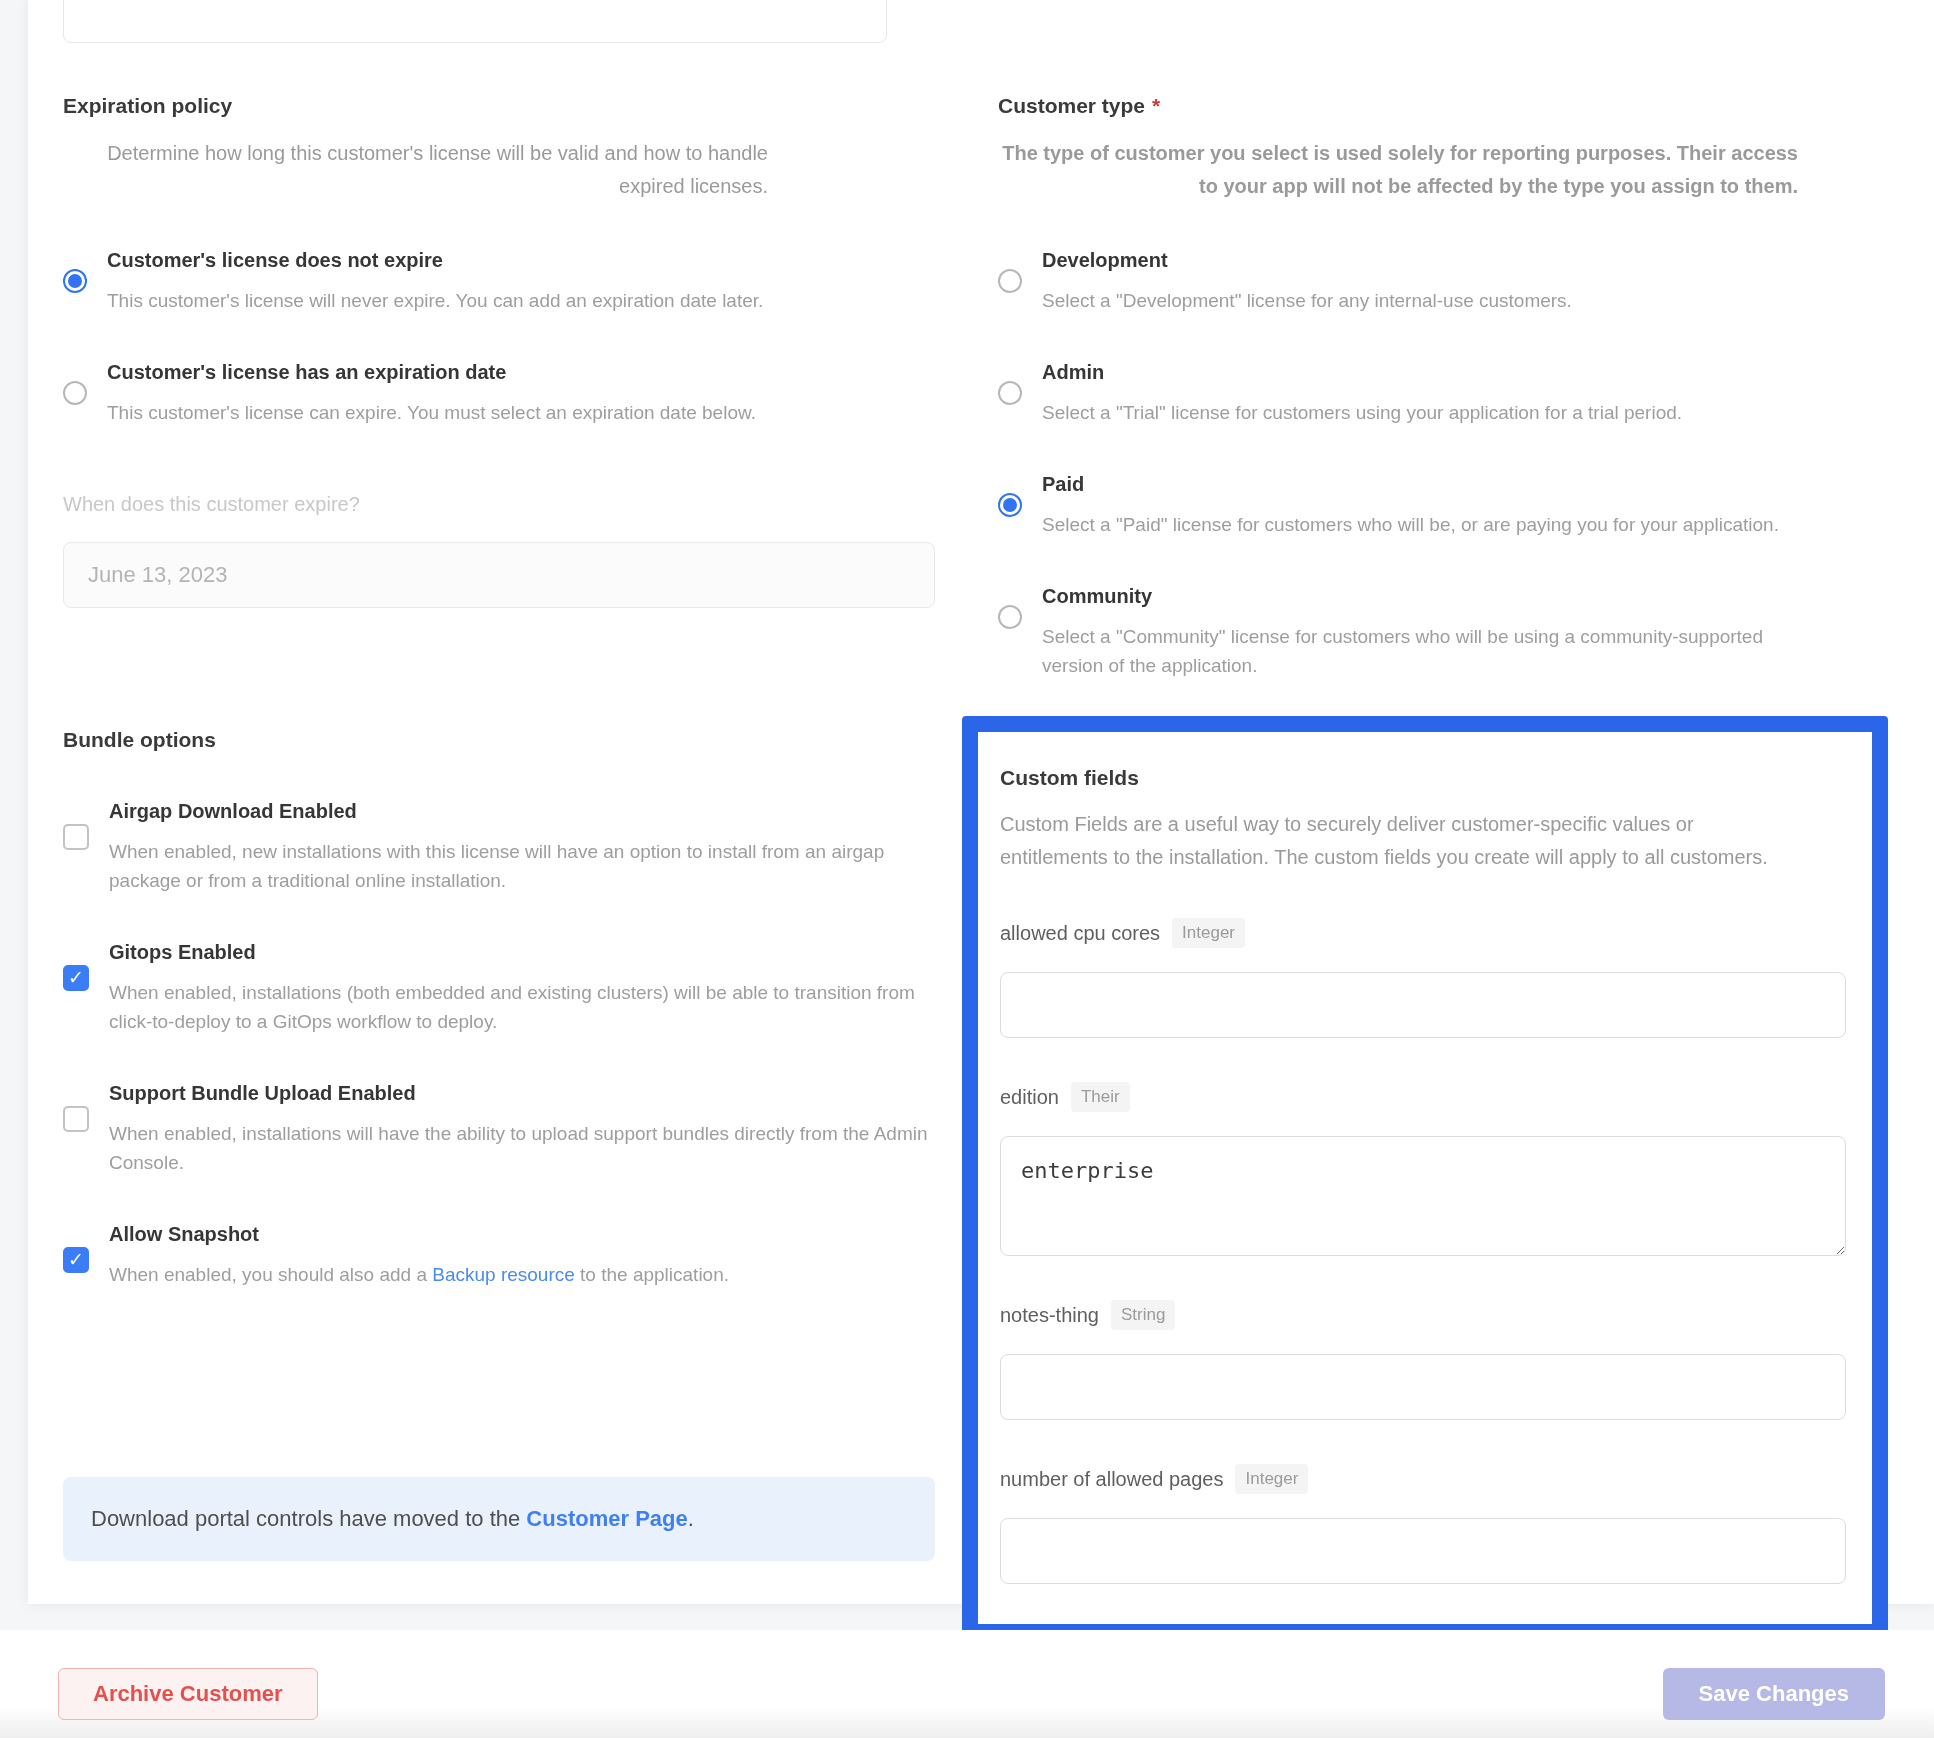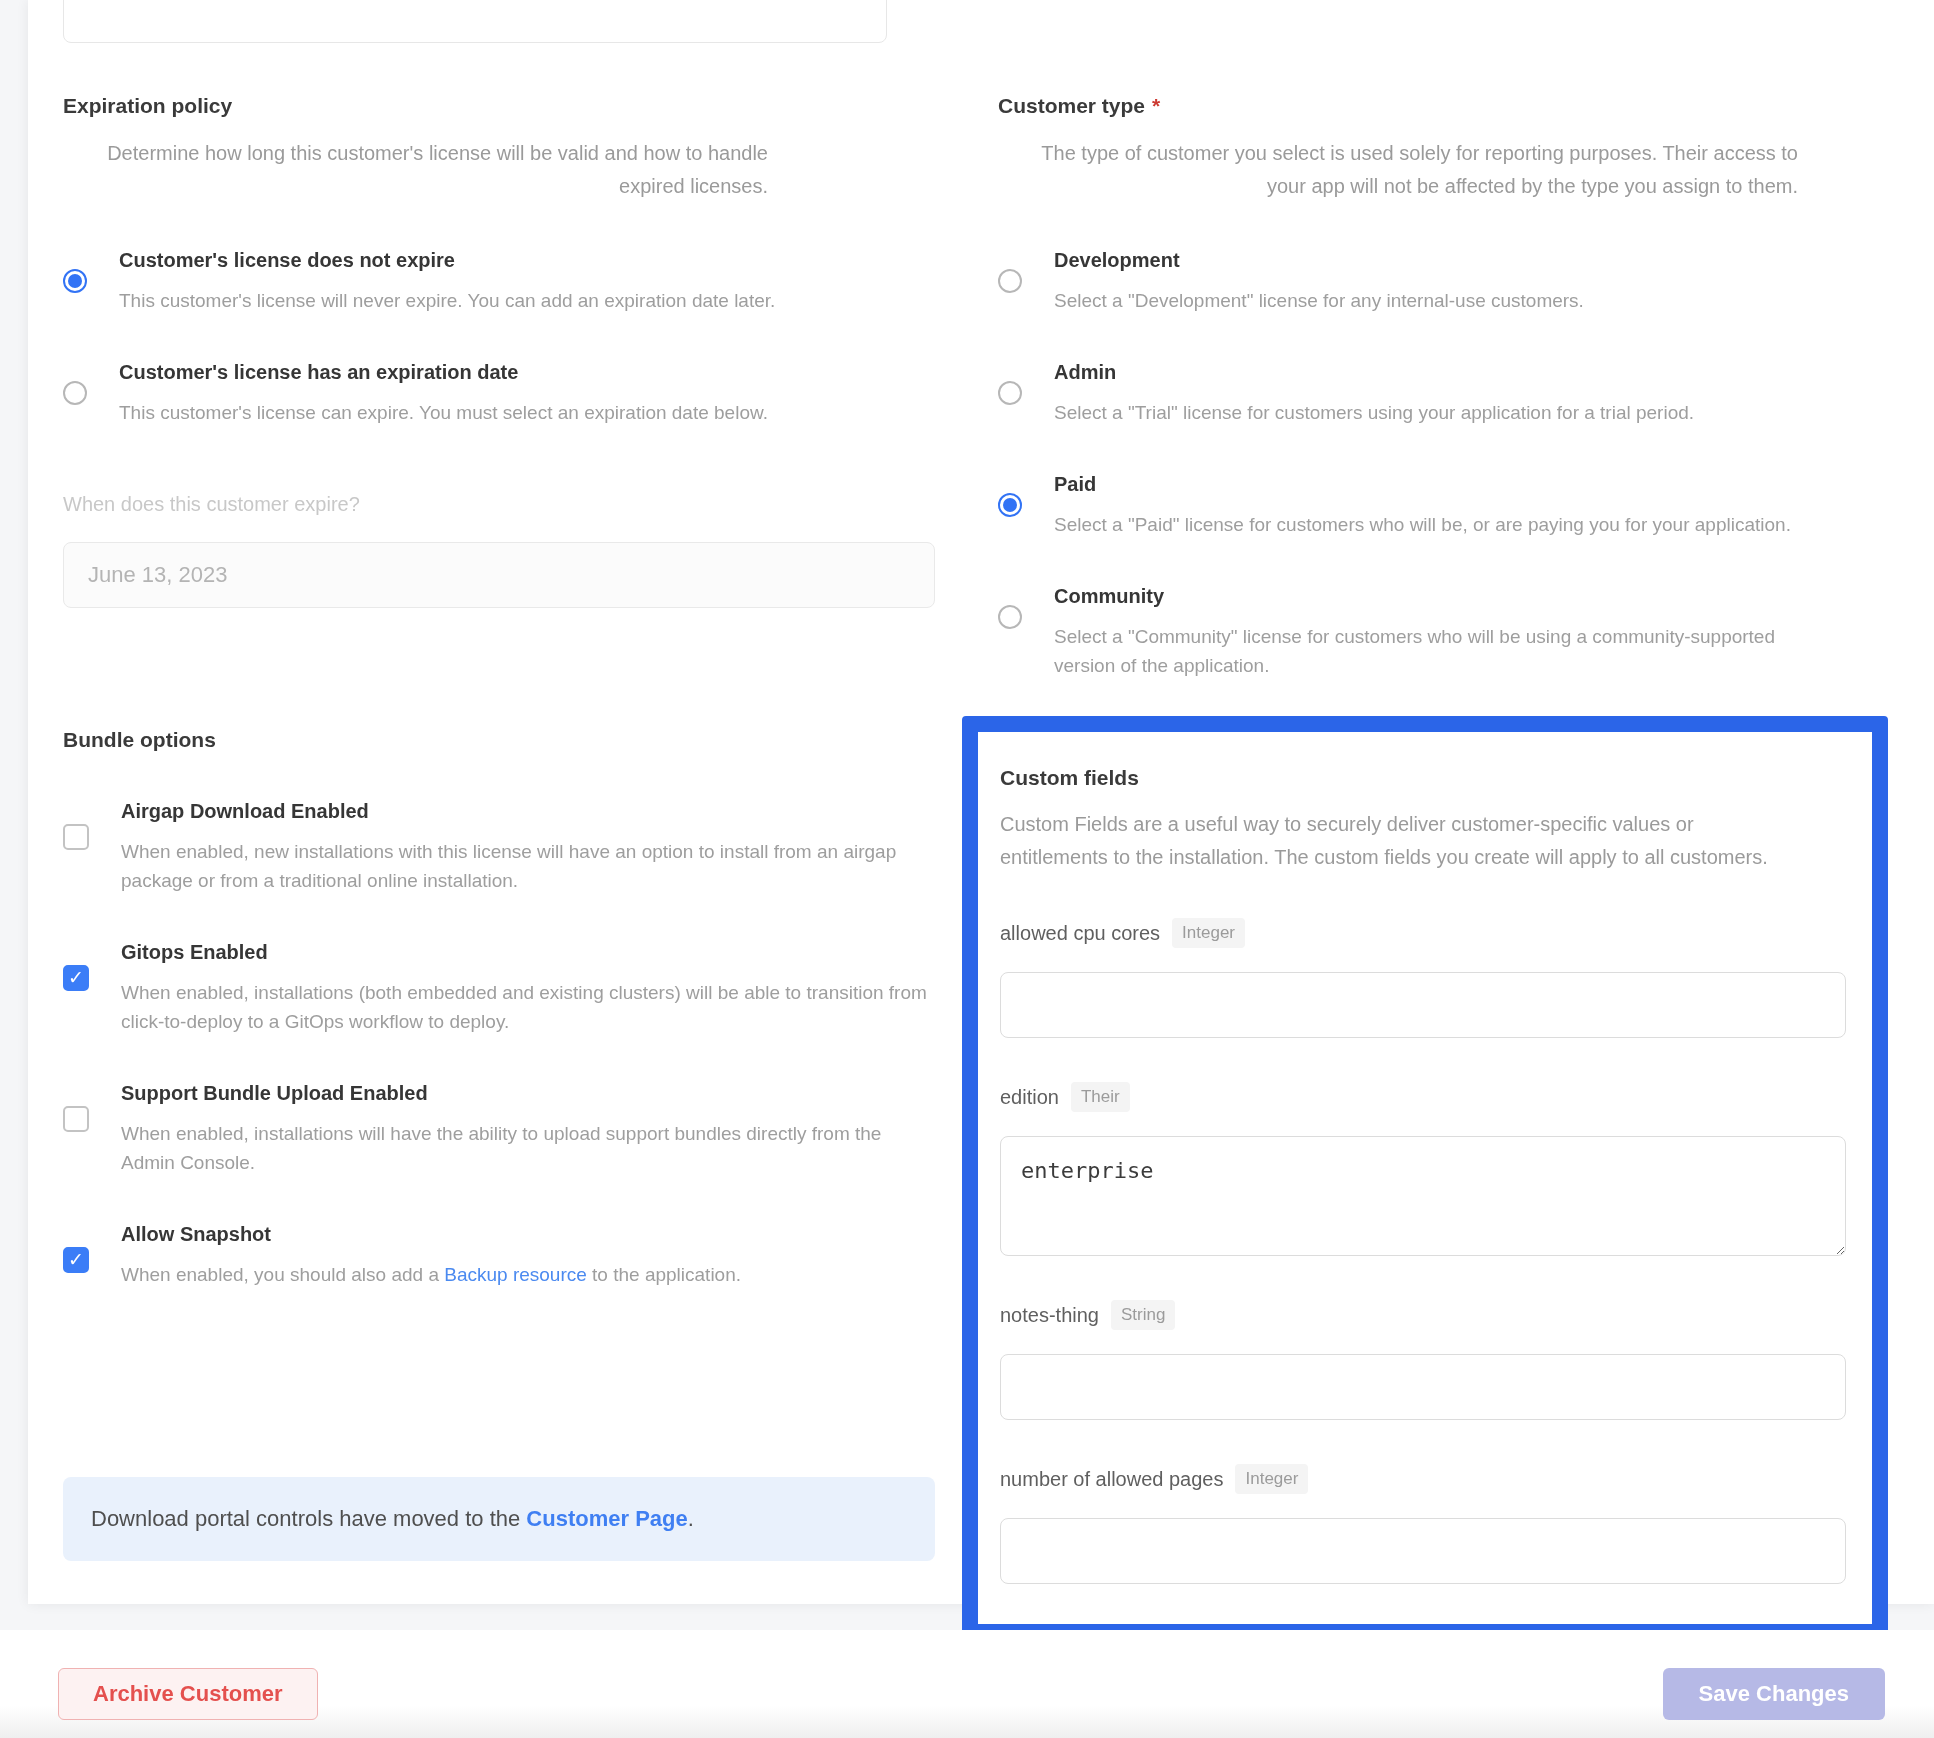--- a/index.html
+++ b/index.html
@@ -26,24 +26,24 @@
   }
   .col-left{width:872px;flex:none;}
   .col-right{width:926px;flex:none;}
   .col-right-inner{padding-left:36px;}
 
   
   .section-h{font-size:21px;font-weight:700;color:#3a3a3a;margin:49px 0 0 0;line-height:28px;}
   .req-star{color:#cc3a32;font-weight:600;margin-left:7px;}
   .para{font-size:20px;color:#9a9a9a;line-height:33px;margin-top:17px;text-align:right;}
   .para.w-left{max-width:705px;}
-  .para.w-right{max-width:800px;}
-
-  
-  .opt{display:flex;gap:32px;margin-top:44px;}
+  .para.w-right{max-width:800px;font-weight:bold;}
+
+  
+  .opt{display:flex;gap:20px;margin-top:44px;}
   .opt-body{flex:1;min-width:0;}
   .opt-title{font-size:20px;font-weight:700;color:#363636;line-height:27px;}
   .opt-desc{font-size:19px;color:#9e9e9e;line-height:29px;margin-top:12px;}
   .radio{
     flex:none;width:20px;height:20px;border-radius:50%;
     border:2px solid #b7b7b7;background:#fff;margin-top:22px;position:relative;
     cursor:pointer;
   }
   .radio.checked{border-color:#3273f5;}
   .radio.checked::after{

